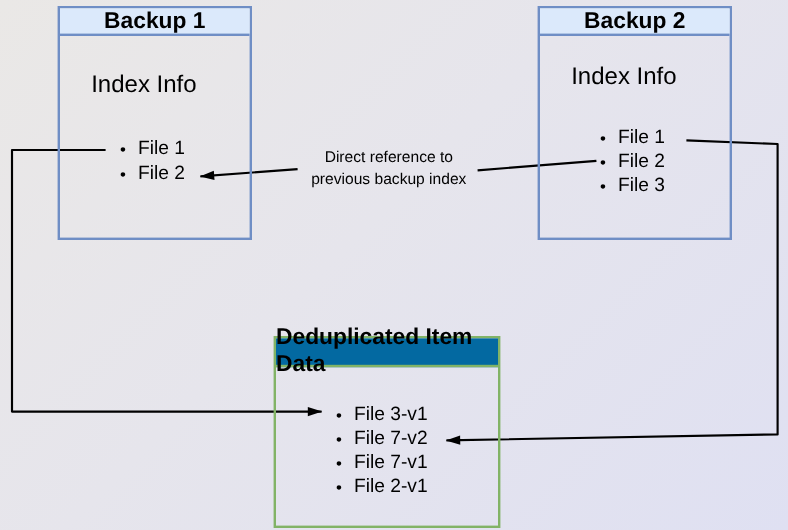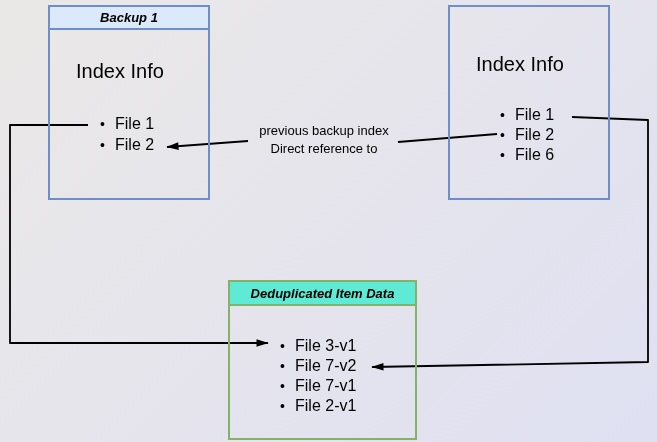--- a/index.html
+++ b/index.html
@@ -9,26 +9,25 @@
     font-family: "Liberation Sans", sans-serif;
     color: #000;
     background: linear-gradient(135deg, #eae8e6 0%, #e6e5ec 45%, #dfe0f2 100%);
   }
   .edges-layer { position: absolute; left: 0; top: 0; width: 657px; height: 442px; pointer-events: none; }
   .node { position: absolute; border: 2px solid; box-sizing: border-box; background: transparent; }
   .node-blue  { border-color: #6f8ec5; }
   .node-green { border-color: #82b366; }
   .node-header {
     display: flex; align-items: center; justify-content: center;
-    font-weight: bold; font-size: 13px;
+    font-weight: bold; font-size: 19px;
     border-bottom: 2px solid;
-    font-style: italic;
   }
   .node-blue  .node-header { height: 21px; background: #dbe9fb; border-color: #6f8ec5; }
-  .node-green .node-header { height: 22px; background: #5eead4; border-color: #82b366; }
+  .node-green .node-header { height: 22px; background: #0369a1; border-color: #82b366; }
   .subtitle { position: absolute; font-size: 20px; white-space: nowrap; }
   .file-list {
     position: absolute; margin: 0; padding: 0; list-style: none;
     font-size: 16px;
   }
   .file-list li { display: flex; align-items: center; }
   .bullet { width: 15px; text-align: left; font-size: 14px; }
   .lh21 li { height: 21px; }
   .lh20 li { height: 20px; }
   .edge-label {
@@ -64,33 +63,34 @@
       <span>File 1</span>
     </li>
     <li>
       <span class="bullet">•</span>
       <span>File 2</span>
     </li>
   </ul>
 </div>
 
 <div class="node node-blue" style="left:448px; top:5px; width:162px; height:195px;">
+  <div class="node-header">Backup 2</div>
   <div class="subtitle" style="left:26px; top:46px;">Index Info</div>
   <ul class="file-list lh20" style="left:50px; top:98px;">
     <li>
       <span class="bullet">•</span>
       <span>File 1</span>
     </li>
     <li>
       <span class="bullet">•</span>
       <span>File 2</span>
     </li>
     <li>
       <span class="bullet">•</span>
-      <span>File 6</span>
+      <span>File 3</span>
     </li>
   </ul>
 </div>
 
 <div class="node node-green" style="left:228px; top:280px; width:189px; height:160px;">
   <div class="node-header">Deduplicated Item Data</div>
   <ul class="file-list lh20" style="left:50px; top:54px;">
     <li>
       <span class="bullet">•</span>
       <span>File 3-v1</span>
@@ -104,15 +104,15 @@
       <span>File 7-v1</span>
     </li>
     <li>
       <span class="bullet">•</span>
       <span>File 2-v1</span>
     </li>
   </ul>
 </div>
 
 <div class="edge-label">
+  <div>Direct reference to</div>
   <div>previous backup index</div>
-  <div>Direct reference to</div>
 </div>
 
 </body></html>

